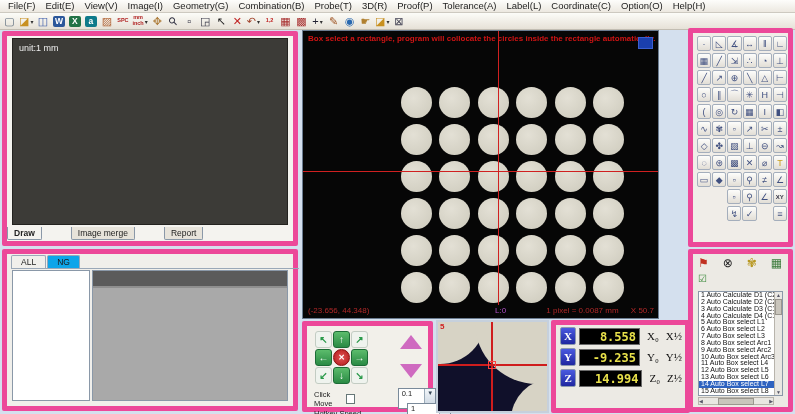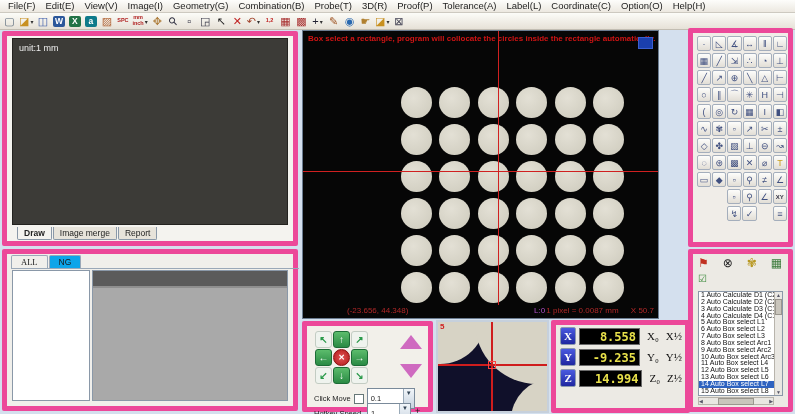--- a/index.html
+++ b/index.html
@@ -21,63 +21,63 @@
   .tb-dd{font-size:6px;color:#333;margin-left:1px;}
   .rot45{transform:rotate(-45deg);display:inline-block;}
 
   
   .panel{position:absolute;background:#f0ede7;border:5px solid #ec4899;box-sizing:border-box;border-radius:2px;}
 
   
   #draw-panel{left:2px;top:31px;width:296px;height:215px;background:#f4f3ef;}
   #draw-canvas{position:absolute;left:5px;top:2px;right:5px;bottom:16px;background:#3c3b37;border:1px solid #23221f;}
   #unit-label{color:#efefef;font-size:9px;padding:4px 0 0 6px;}
-  #draw-tabs{position:absolute;left:10px;bottom:1px;height:13px;display:flex;}
+  #draw-tabs{position:absolute;left:0;bottom:1px;height:13px;display:flex;gap:28px;}
   .dtab{font-size:8.5px;line-height:12px;padding:0 6px;background:#e7e3da;border:1px solid #8a98a8;border-top:none;
     margin-right:1px;border-radius:0 0 2px 2px;color:#222;}
   .dtab.active{background:#f4f3ef;font-weight:bold;}
 
   
   #results-panel{left:2px;top:249px;width:296px;height:162px;background:#f0efeb;}
   #results-tabs{position:absolute;left:4px;top:1px;height:13px;display:flex;border-bottom:1px solid #9aa8b8;width:288px;}
   .rtab{font-size:8.5px;line-height:12px;padding:0 9px;border:1px solid #9aa8b8;border-bottom:none;margin-right:1px;
     background:#0ea5e9;border-radius:2px 2px 0 0;}
-  .rtab.active{font-weight:normal;background:#f0efeb;font-family:Liberation Serif, serif;}
+  .rtab.active{font-weight:normal;background:#f0efeb;}
   #results-list{position:absolute;left:5px;top:16px;width:76px;bottom:5px;background:#fff;border:1px solid #8a98a8;}
   #results-detail{position:absolute;left:85px;top:16px;right:5px;bottom:5px;border:1px solid #8a98a8;background:#a9a9a9;}
   #results-detail-header{height:15px;background:#5b5b5b;border-bottom:2px solid #8f8f8f;}
 
   
   #camera{position:absolute;left:302px;top:30px;width:357px;height:289px;background:#060606;border:1px solid #6b7c90;box-sizing:border-box;overflow:hidden;}
   #cam-instruction{position:absolute;left:5px;top:3px;color:#d01414;font-size:8px;font-weight:bold;white-space:nowrap;}
   #cam-bluebox{position:absolute;top:6px;right:5px;width:13px;height:10px;background:#1a3fae;border:1px solid #3a5fd0;}
   .dot{position:absolute;border-radius:50%;background:radial-gradient(circle at 40% 35%,#e3e0d5,#cdcabc);}
   #cross-v{position:absolute;width:1px;top:0;bottom:13px;background:#d02020;}
   #cross-h{position:absolute;height:1px;left:0;right:0;background:#d02020;}
-  #cam-status{position:absolute;left:0;right:0;bottom:1px;height:11px;font-size:8px;color:#b02828;margin-left:39px;}
+  #cam-status{position:absolute;left:0;right:0;bottom:1px;height:11px;font-size:8px;color:#b02828;}
   #cam-pos{position:absolute;left:5px;}
   #cam-lcount{position:absolute;left:192px;color:#b050c8;}
   #cam-scale{position:absolute;right:4px;}
   #cam-scale .mag{margin-left:10px;}
 
   
   #nav-panel{left:302px;top:321px;width:131px;height:91px;background:#f2f0ea;}
   #nav-pad{position:absolute;left:8px;top:5px;width:54px;height:54px;display:grid;
     grid-template-columns:repeat(3,18px);grid-template-rows:repeat(3,18px);}
   .pad-btn{width:17px;height:17px;display:flex;align-items:center;justify-content:center;font-weight:bold;box-sizing:border-box;}
   .pad-corner{color:#2a9a4a;background:#eff3ee;border:1px solid #c3ccc3;border-radius:3px;font-size:10px;}
   .pad-edge{background:linear-gradient(#5cbc6c,#2a8a44);color:#fff;border:1px solid #1c6c36;border-radius:3px;font-size:10px;}
   .pad-center{background:radial-gradient(#e35555,#b01818);color:#fff;border:1px solid #8a1010;border-radius:50%;font-size:8px;}
   .tri{position:absolute;width:0;height:0;}
   #z-up{left:93px;top:9px;border-left:11px solid transparent;border-right:11px solid transparent;border-bottom:14px solid #cf6ac0;}
   #z-down{left:93px;top:38px;border-left:11px solid transparent;border-right:11px solid transparent;border-top:14px solid #cf6ac0;}
   .nav-row{position:absolute;left:7px;display:flex;align-items:center;font-size:7.5px;color:#222;}
   #nav-row1{top:62px;} #nav-row2{top:77px;}
   .checkbox{width:8px;height:8px;background:#fff;border:1px solid #677;margin:0 3px;}
-  .combo{display:flex;border:1px solid #7a8a9a;background:#fff;height:21px;width:48px;align-items:center;box-sizing:border-box;}
+  .combo{display:flex;border:1px solid #7a8a9a;background:#fff;height:21px;width:48px;box-sizing:border-box;margin-left:40px;}
   .combo .val{flex:1;padding-left:3px;font-size:7.5px;}
   .combo .dd{width:10px;height:100%;background:linear-gradient(#f2f6fa,#c6d2de);border-left:1px solid #9aaab8;
     font-size:6px;text-align:center;line-height:9px;color:#345;}
   #spinner{margin-left:4px;font-size:9px;line-height:5px;color:#222;display:flex;flex-direction:column;align-items:center;}
 
   
   #zoom-view{position:absolute;left:436px;top:320px;width:113px;height:93px;background:#10102a;
     border:2px solid #c6d0dc;box-sizing:border-box;overflow:hidden;}
   .blob{position:absolute;border-radius:50%;background:#d7d3c5;}
   #blob1{width:92px;height:92px;left:-44px;top:-50px;}

